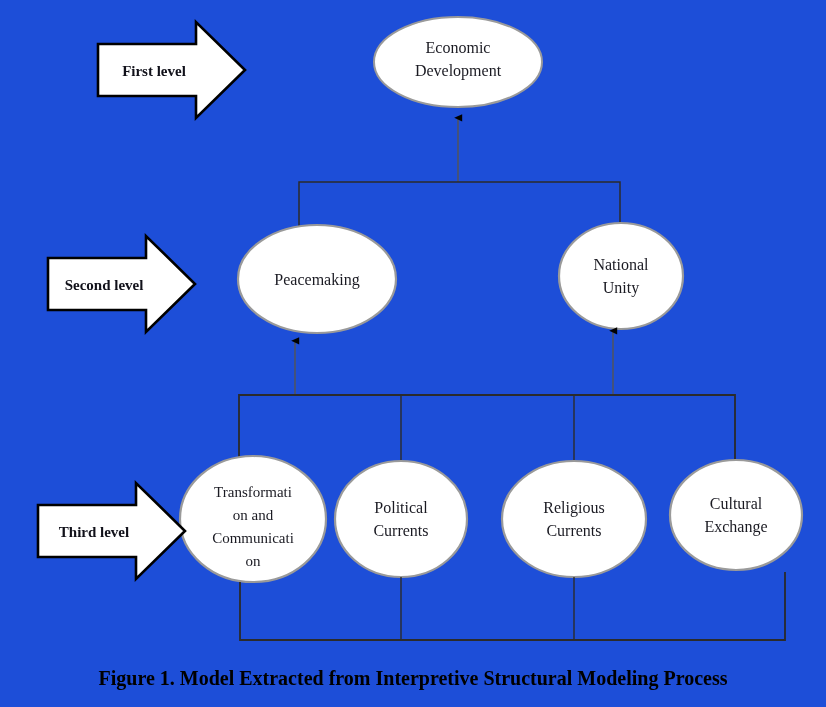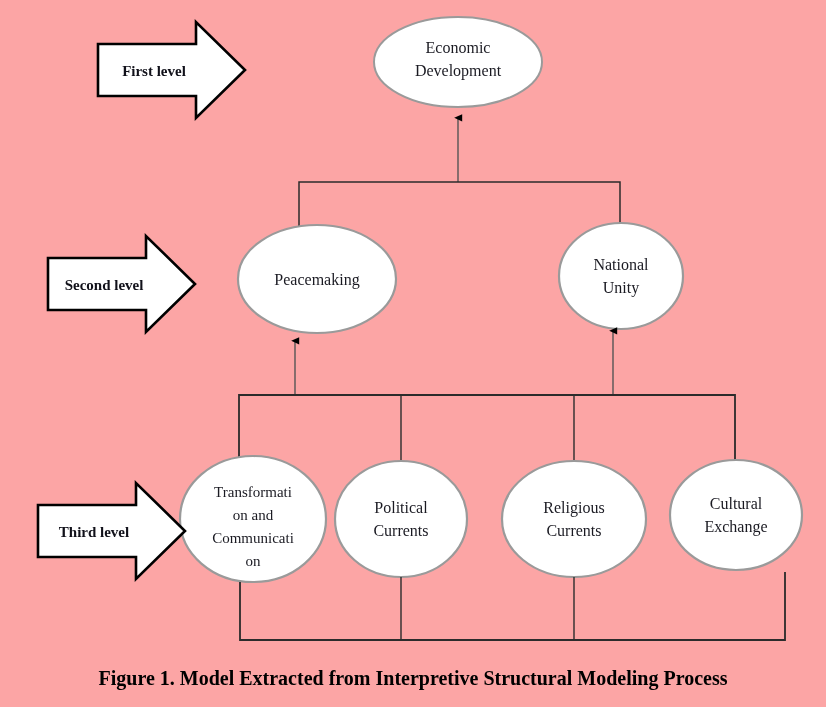--- a/index.html
+++ b/index.html
@@ -7,21 +7,21 @@
     padding: 0;
     background: #ffffff;
   }
   body {
     font-family: "Liberation Serif", "DejaVu Serif", serif;
   }
   #figure-root {
     position: relative;
     width: 826px;
     height: 707px;
-    background: #fca5a5;
+    background: #1d4ed8;
     overflow: hidden;
   }
   #diagram-svg {
     position: absolute;
     left: 0;
     top: 0;
     width: 826px;
     height: 707px;
   }
   .node-label {

